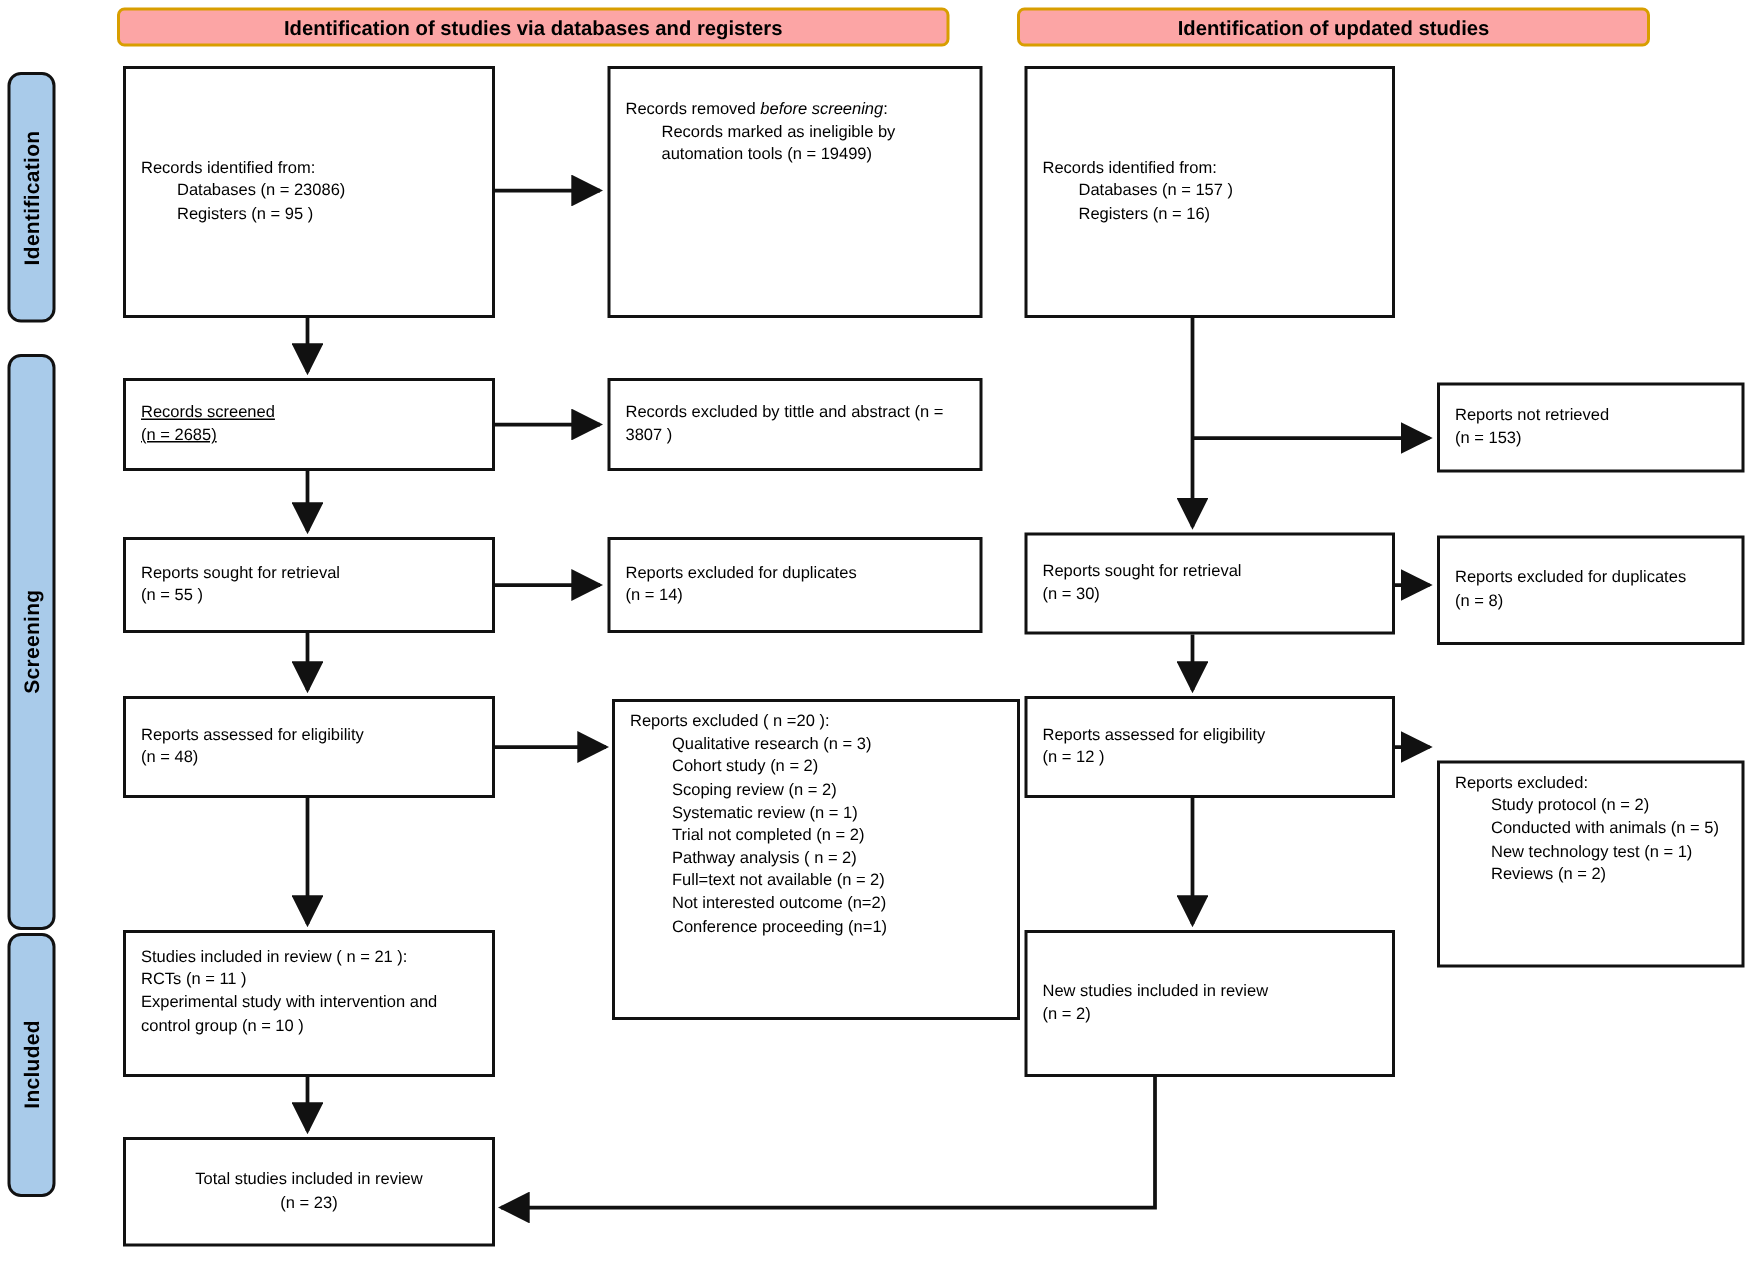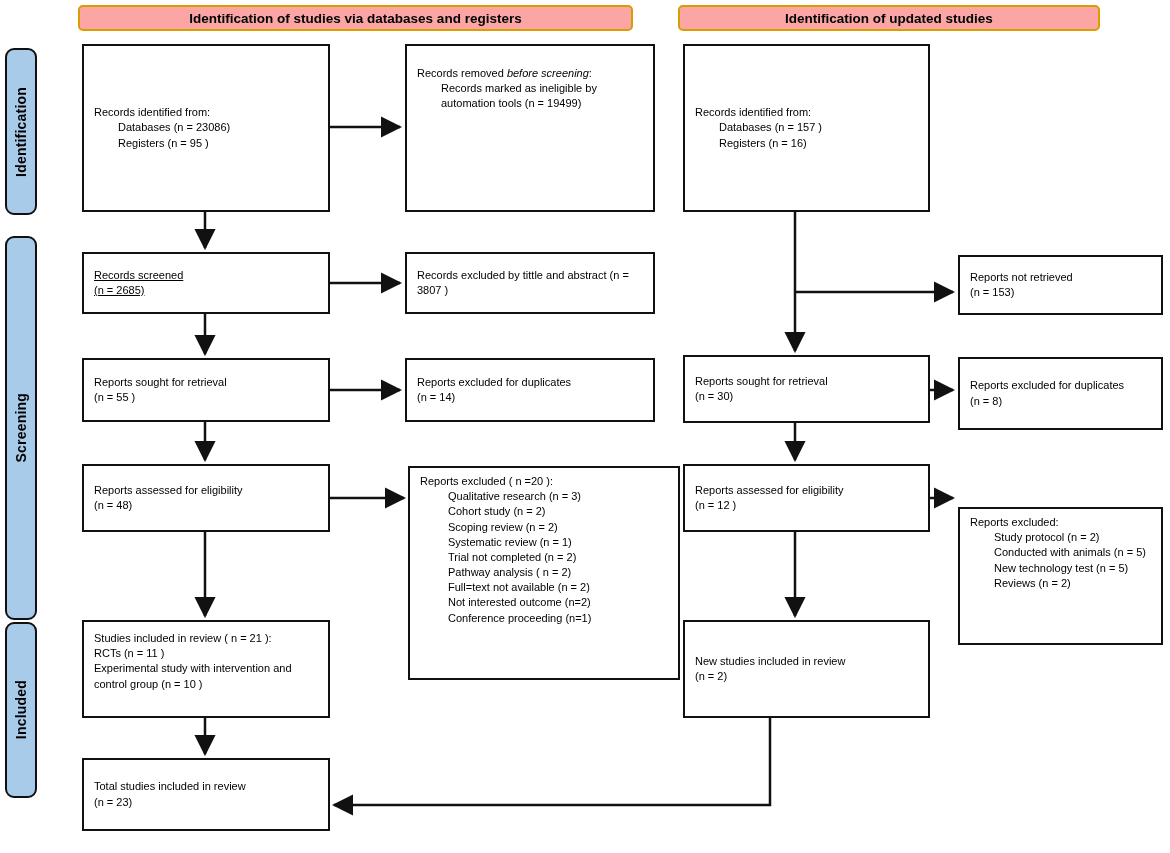--- a/index.html
+++ b/index.html
@@ -68,21 +68,21 @@
     <div>Reports assessed for eligibility</div>
     <div>(n = 48)</div>
   </div>
 
   <div class="box top" style="left:82px; top:620px; width:248px; height:98px; padding-top:9px;">
     <div>Studies included in review ( n = 21 ):</div>
     <div>RCTs (n = 11 )</div>
     <div>Experimental study with intervention and control group (n = 10 )</div>
   </div>
 
-  <div class="box" style="left:82px; top:758px; width:248px; height:73px;">
+  <div class="box" style="left:82px; top:758px; width:248px; height:73px;align-items:center;">
     <div>Total studies included in review</div>
     <div>(n = 23)</div>
   </div>
 
   <div class="box top" style="left:405px; top:44px; width:250px; height:168px; padding-top:20px;">
     <div><span>Records removed </span><i>before screening</i><span>:</span></div>
     <div class="ind">Records marked as ineligible by automation tools (n = 19499)</div>
   </div>
 
   <div class="box" style="left:405px; top:252px; width:250px; height:62px;">
@@ -135,21 +135,21 @@
 
   <div class="box" style="left:958px; top:357px; width:205px; height:73px;">
     <div>Reports excluded for duplicates</div>
     <div>(n = 8)</div>
   </div>
 
   <div class="box top" style="left:958px; top:468px; width:205px; height:138px; padding-top:6px;margin-top:39px;">
     <div>Reports excluded:</div>
     <div class="ind">Study protocol (n = 2)</div>
     <div class="ind">Conducted with animals (n = 5)</div>
-    <div class="ind">New technology test (n = 5)</div>
+    <div class="ind">New technology test (n = 1)</div>
     <div class="ind">Reviews (n = 2)</div>
   </div>
 
   <svg class="arrows" width="1170" height="853" viewBox="0 0 1170 853">
     <defs>
       <marker id="ah" viewBox="0 0 10 10" refX="9" refY="5" markerWidth="8.5" markerHeight="8.5" orient="auto-start-reverse">
         <path d="M0,0 L10,5 L0,10 z" fill="#111"></path>
       </marker>
     </defs>
     <g stroke="#111" stroke-width="2.5" fill="none">

